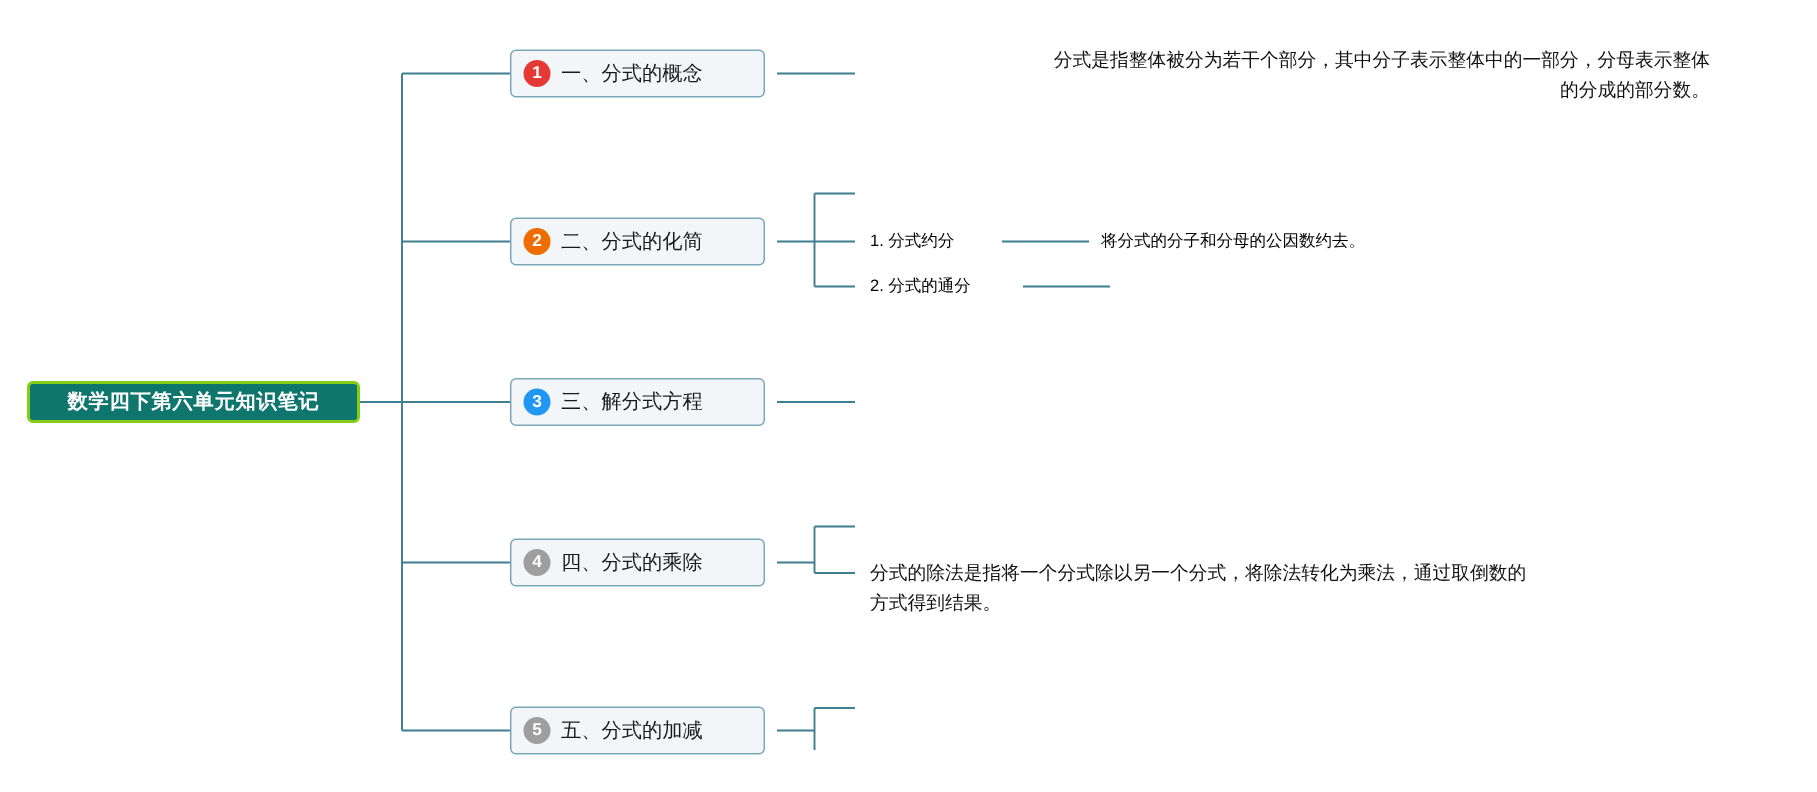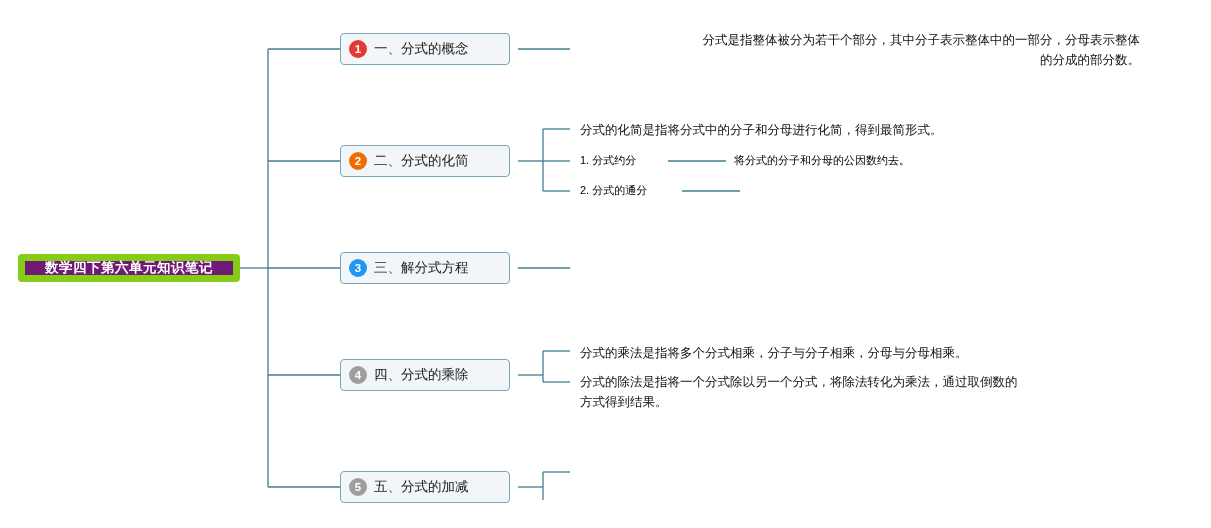--- a/index.html
+++ b/index.html
@@ -28,22 +28,22 @@
   .node {
     position: absolute;
     box-sizing: border-box;
   }
   
   .root-node {
     left: 18px;
     top: 254px;
     width: 222px;
     height: 28px;
-    background: #701a75;
-    border: 7px solid #84cc16;
+    background: #0f766e;
+    border: 2px solid #84cc16;
     border-radius: 4px;
     color: #ffffff;
     font-size: 13.5px;
     font-weight: bold;
     display: flex;
     align-items: center;
     justify-content: center;
     letter-spacing: 0.5px;
   }
   
@@ -139,35 +139,33 @@
     <span class="badge" style="background:#e53935;">1</span>
     <span class="branch-label">一、分式的概念</span>
   </div>
   <div class="leaf-text" style="left:580px; top:30px; width:560px;text-align:right;">分式是指整体被分为若干个部分，其中分子表示整体中的一部分，分母表示整体
 的分成的部分数。</div>
 
   <div class="node branch-node" style="left:340px; top:145px;">
     <span class="badge" style="background:#ef6c00;">2</span>
     <span class="branch-label">二、分式的化简</span>
   </div>
-  <div class="leaf-text" style="left:580px; top:120px; width:560px;">分式的化简是指将分式中的分子和分母进行化简，得到最简形式。</div>
   <div class="sub-label" style="left:580px; top:153px;">1. 分式约分</div>
   <div class="sub-label" style="left:734px; top:153px;">将分式的分子和分母的公因数约去。</div>
   <div class="sub-label" style="left:580px; top:183px;">2. 分式的通分</div>
 
   <div class="node branch-node" style="left:340px; top:252px;">
     <span class="badge" style="background:#2196f3;">3</span>
     <span class="branch-label">三、解分式方程</span>
   </div>
 
   <div class="node branch-node" style="left:340px; top:359px;">
     <span class="badge" style="background:#9e9e9e;">4</span>
     <span class="branch-label">四、分式的乘除</span>
   </div>
-  <div class="leaf-text" style="left:580px; top:343px; width:560px;">分式的乘法是指将多个分式相乘，分子与分子相乘，分母与分母相乘。</div>
   <div class="leaf-text" style="left:580px; top:373px; width:560px;font-family:Liberation Mono, monospace;">分式的除法是指将一个分式除以另一个分式，将除法转化为乘法，通过取倒数的
 方式得到结果。</div>
 
   <div class="node branch-node" style="left:340px; top:471px;">
     <span class="badge" style="background:#9e9e9e;">5</span>
     <span class="branch-label">五、分式的加减</span>
   </div>
 
 </div>
 

